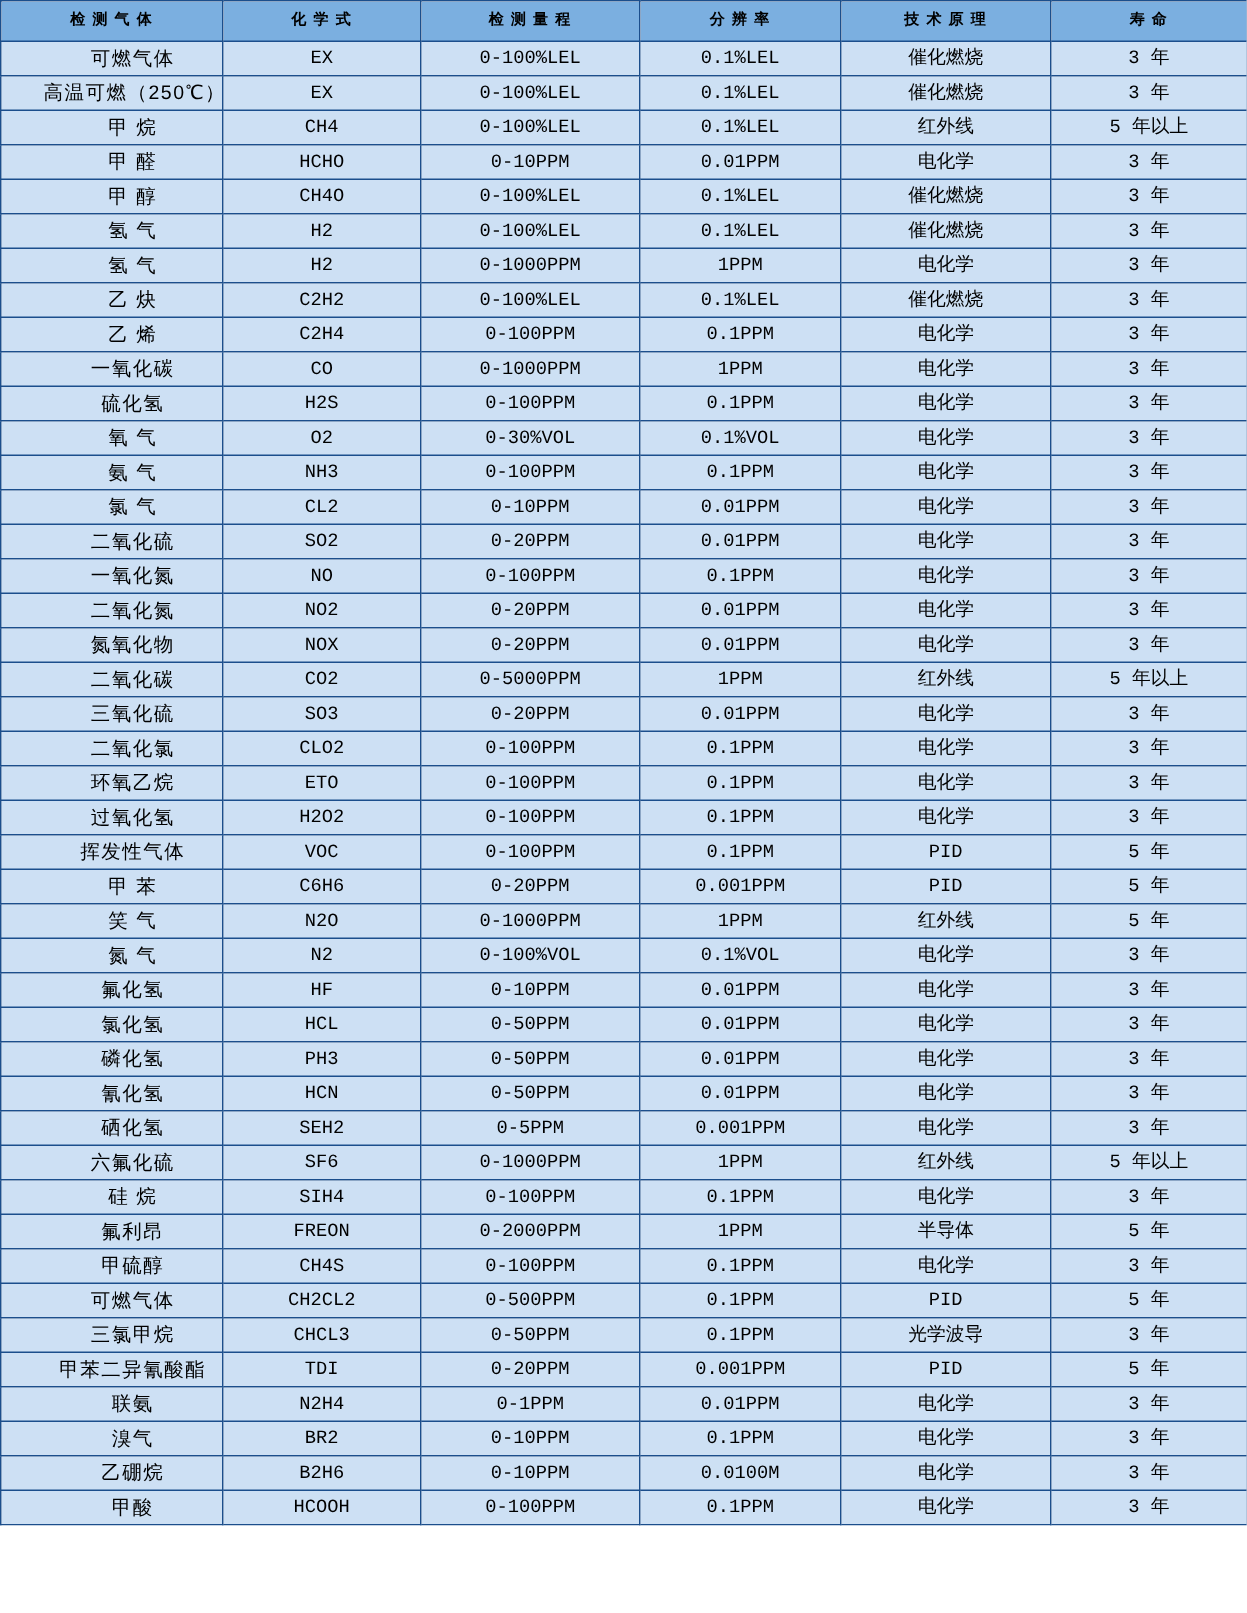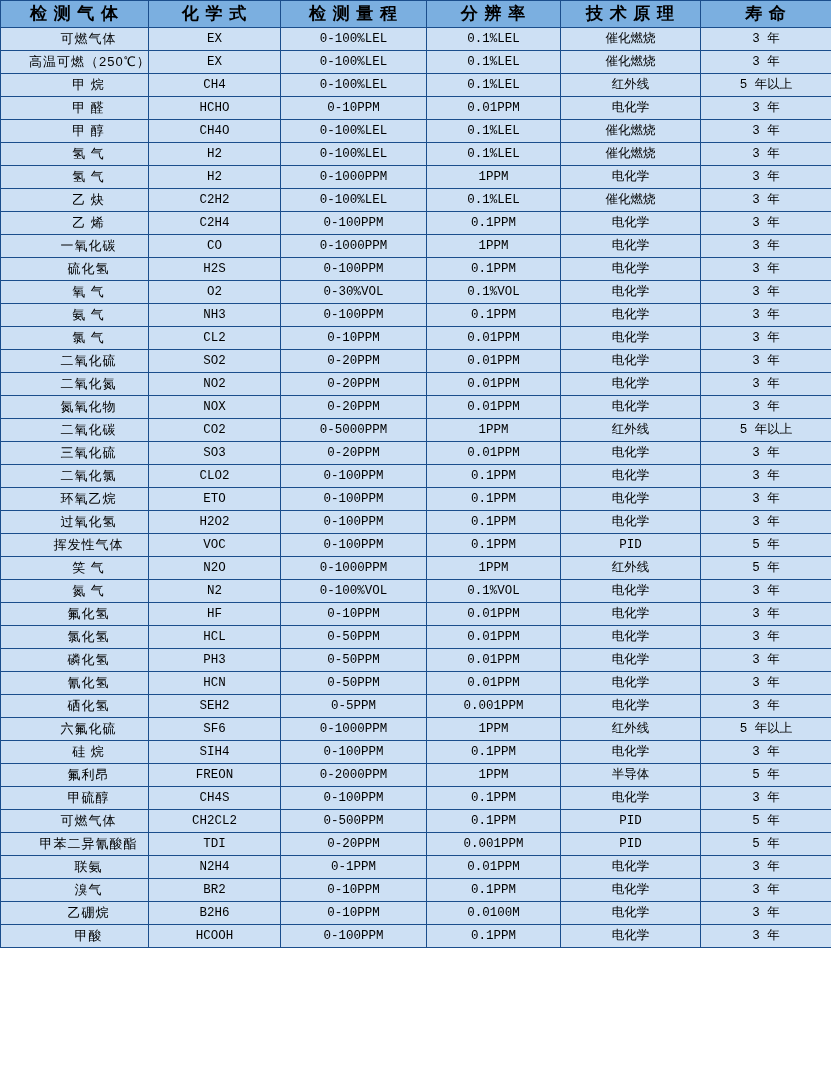--- a/index.html
+++ b/index.html
@@ -33,21 +33,21 @@
     vertical-align: middle;
     color: #000000;
     padding: 0;
     height: 22px;
     line-height: 22px;
     overflow: hidden;
     white-space: nowrap;
   }
   table.gas-table thead th {
     background: #7bafe0;
-    font-size: 17px;
+    font-size: 10px;
     font-weight: bold;
     height: 26px;
     line-height: 26px;
     letter-spacing: 1px;
   }
   table.gas-table tbody td {
     background: #cde0f4;
     font-size: 13px;
     font-weight: normal;
   }
@@ -199,20 +199,28 @@
         </tr>
         <tr>
           <td class="col-name">二氧化硫</td>
           <td class="mono">SO2</td>
           <td class="mono">0-20PPM</td>
           <td class="mono">0.01PPM</td>
           <td class="mono">电化学</td>
           <td class="mono">3 年</td>
         </tr>
         <tr>
+          <td class="col-name">一氧化氮</td>
+          <td class="mono">NO</td>
+          <td class="mono">0-100PPM</td>
+          <td class="mono">0.1PPM</td>
+          <td class="mono">电化学</td>
+          <td class="mono">3 年</td>
+        </tr>
+        <tr>
           <td class="col-name">二氧化氮</td>
           <td class="mono">NO2</td>
           <td class="mono">0-20PPM</td>
           <td class="mono">0.01PPM</td>
           <td class="mono">电化学</td>
           <td class="mono">3 年</td>
         </tr>
         <tr>
           <td class="col-name">氮氧化物</td>
           <td class="mono">NOX</td>
@@ -259,20 +267,28 @@
           <td class="mono">0-100PPM</td>
           <td class="mono">0.1PPM</td>
           <td class="mono">电化学</td>
           <td class="mono">3 年</td>
         </tr>
         <tr>
           <td class="col-name">挥发性气体</td>
           <td class="mono">VOC</td>
           <td class="mono">0-100PPM</td>
           <td class="mono">0.1PPM</td>
+          <td class="mono">PID</td>
+          <td class="mono">5 年</td>
+        </tr>
+        <tr>
+          <td class="col-name">甲 苯</td>
+          <td class="mono">C6H6</td>
+          <td class="mono">0-20PPM</td>
+          <td class="mono">0.001PPM</td>
           <td class="mono">PID</td>
           <td class="mono">5 年</td>
         </tr>
         <tr>
           <td class="col-name">笑 气</td>
           <td class="mono">N2O</td>
           <td class="mono">0-1000PPM</td>
           <td class="mono">1PPM</td>
           <td class="mono">红外线</td>
           <td class="mono">5 年</td>
@@ -357,20 +373,28 @@
           <td class="mono">电化学</td>
           <td class="mono">3 年</td>
         </tr>
         <tr>
           <td class="col-name">可燃气体</td>
           <td class="mono">CH2CL2</td>
           <td class="mono">0-500PPM</td>
           <td class="mono">0.1PPM</td>
           <td class="mono">PID</td>
           <td class="mono">5 年</td>
+        </tr>
+        <tr>
+          <td class="col-name">三氯甲烷</td>
+          <td class="mono">CHCL3</td>
+          <td class="mono">0-50PPM</td>
+          <td class="mono">0.1PPM</td>
+          <td class="mono">光学波导</td>
+          <td class="mono">3 年</td>
         </tr>
         <tr>
           <td class="col-name">甲苯二异氰酸酯</td>
           <td class="mono">TDI</td>
           <td class="mono">0-20PPM</td>
           <td class="mono">0.001PPM</td>
           <td class="mono">PID</td>
           <td class="mono">5 年</td>
         </tr>
         <tr>

